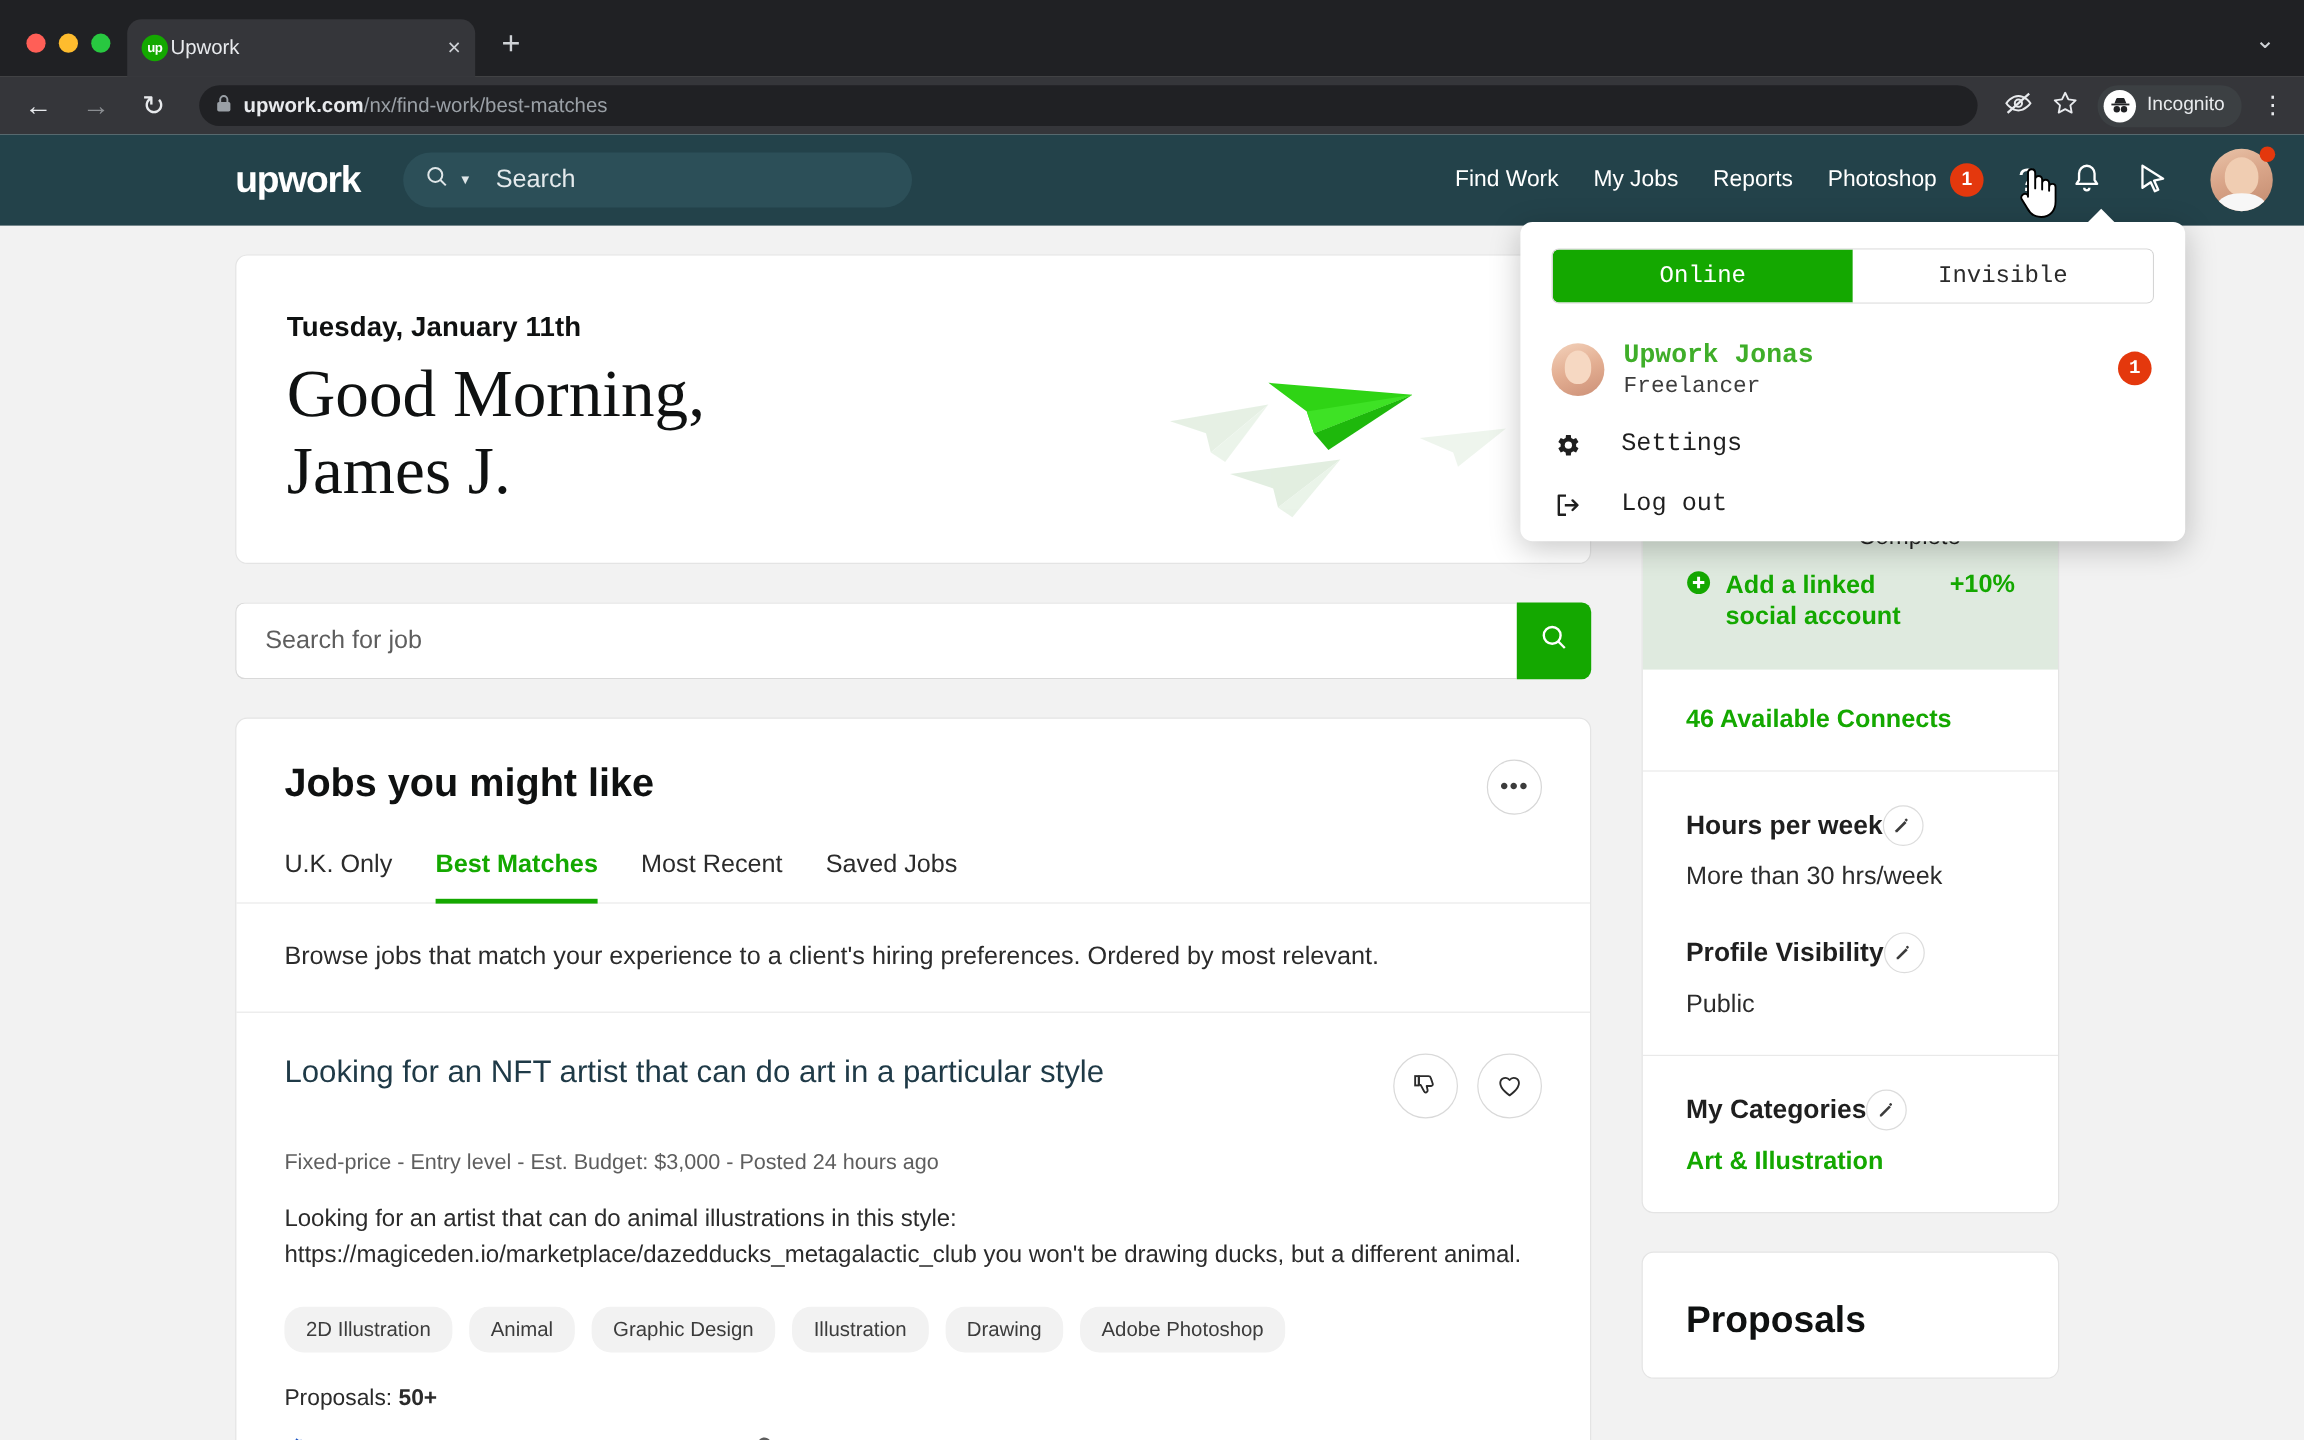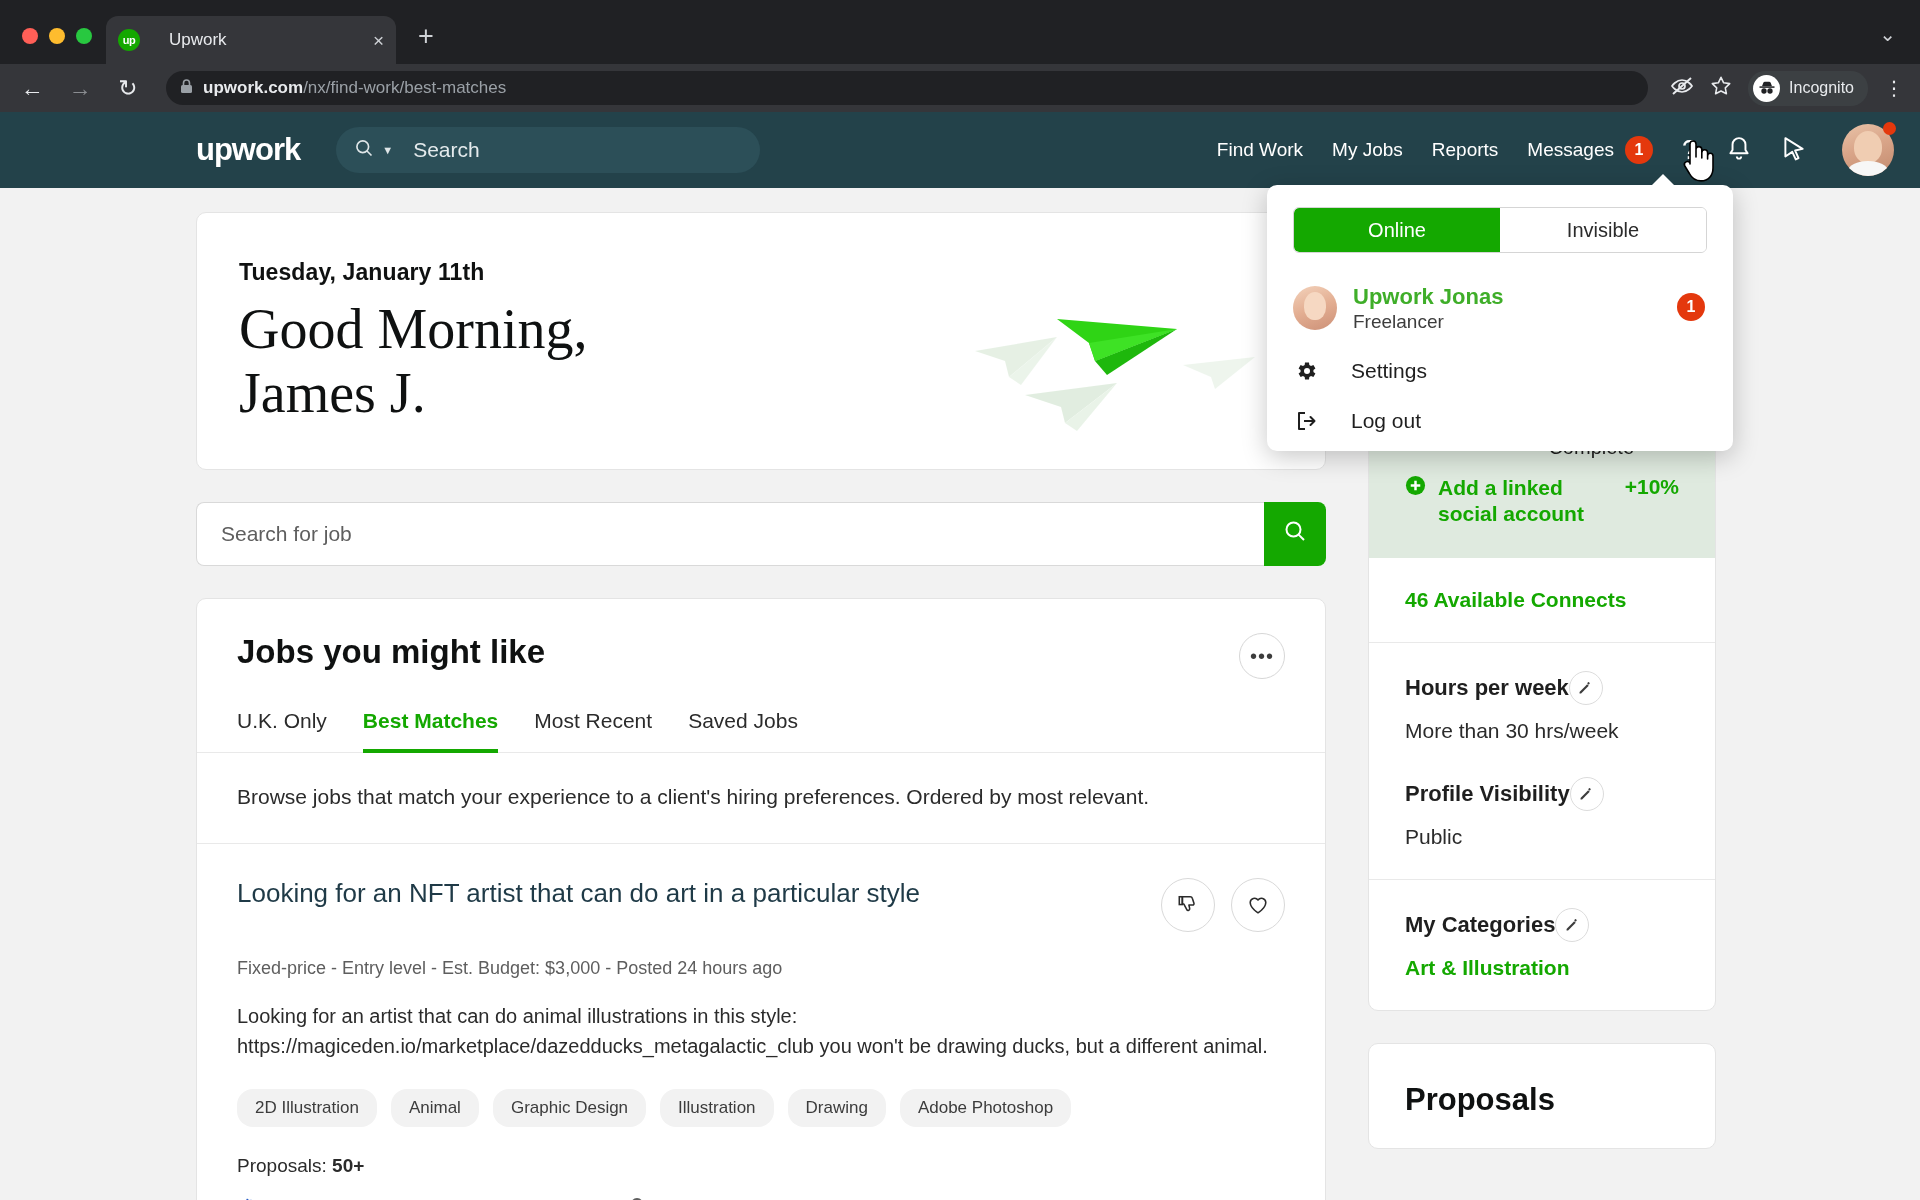--- a/index.html
+++ b/index.html
@@ -16,21 +16,21 @@
     padding: 0 10px; position: relative;
   }
   .traffic { display: flex; align-items: center; gap: 11px; padding: 0 14px 20px 12px; }
   .dot { width: 16px; height: 16px; border-radius: 50%; }
   .dot.red { background: #ff5f57; }
   .dot.yellow { background: #febc2e; }
   .dot.green { background: #28c840; }
 
   .tab {
     height: 48px; width: 290px; background: #35363a; border-radius: 12px 12px 0 0;
-    display: flex; align-items: center; padding: 6px 12px; gap: 29px; position: relative;
+    display: flex; align-items: center; padding: 6px 12px; gap: 2px; position: relative;
   }
   .tab-fav {
     width: 22px; height: 22px; border-radius: 50%; background: #14a800;
     display:flex; align-items:center; justify-content:center;
     color:#fff; font-size:11px; font-weight:bold; letter-spacing:-0.5px;
   }
   .tab-title { color: #e8eaed; font-size: 17px; flex: 1; white-space: nowrap;
                overflow: hidden; text-overflow: ellipsis; }
   .tab-close { color: #cfd2d6; font-size: 19px; line-height: 1; cursor: pointer; }
   .newtab { color: #cfd2d6; font-size: 27px; line-height: 1; margin: 0 0 14px 22px; cursor: pointer; }
@@ -102,23 +102,23 @@
   .avatar-dot {
     position:absolute; right:-2px; top:-2px; width:13px; height:13px;
     border-radius:50%; background:#e4380d;
   }
   .cursor-hand {
     position: absolute; left: 1680px; top: 140px; z-index: 40; pointer-events:none;
   }
 
   
   .dropdown {
-    position: absolute; left: 1267px; top: 185px; width: 466px;
+    position: absolute; left: 1267px; top: 185px; width: 554px;
     background: #fff; border-radius: 10px; z-index: 30;
-    box-shadow: 0 6px 26px rgba(0,0,0,0.22); padding: 22px 26px 18px;
+    box-shadow: 0 6px 26px rgba(0,0,0,0.22); padding: 22px 26px 18px; font-family: Liberation Mono, monospace;
   }
   .dropdown::before{
     content:""; position:absolute; top:-11px; right: 58px;
     border-left: 12px solid transparent; border-right: 12px solid transparent;
     border-bottom: 12px solid #fff;
   }
   .seg {
     display: flex; height: 46px; border-radius: 6px; overflow: hidden;
     border: 1px solid #d5d5d5;
   }
@@ -310,21 +310,21 @@
       </span>
       <span class="caret">▼</span>
       <span class="ph">Search</span>
     </div>
 
     <div class="uw-nav">
       <a>Find Work</a>
       <a>My Jobs</a>
       <a>Reports</a>
       <div class="msg-wrap">
-        <a>Messages</a>
+        <a>Photoshop</a>
         <span class="badge-red">1</span>
       </div>
       <div class="icon-btn" style="font-size:27px;">
         <span>?</span>
       </div>
       <div class="icon-btn">
         <svg width="26" height="28" viewBox="0 0 24 26">
             <path d="M12 2a6 6 0 0 0-6 6v5l-2 3h16l-2-3V8a6 6 0 0 0-6-6z" fill="none" stroke="#fff" stroke-width="1.8" stroke-linejoin="round"></path>
             <path d="M10 19a2 2 0 0 0 4 0" fill="none" stroke="#fff" stroke-width="1.8"></path>
           </svg>

